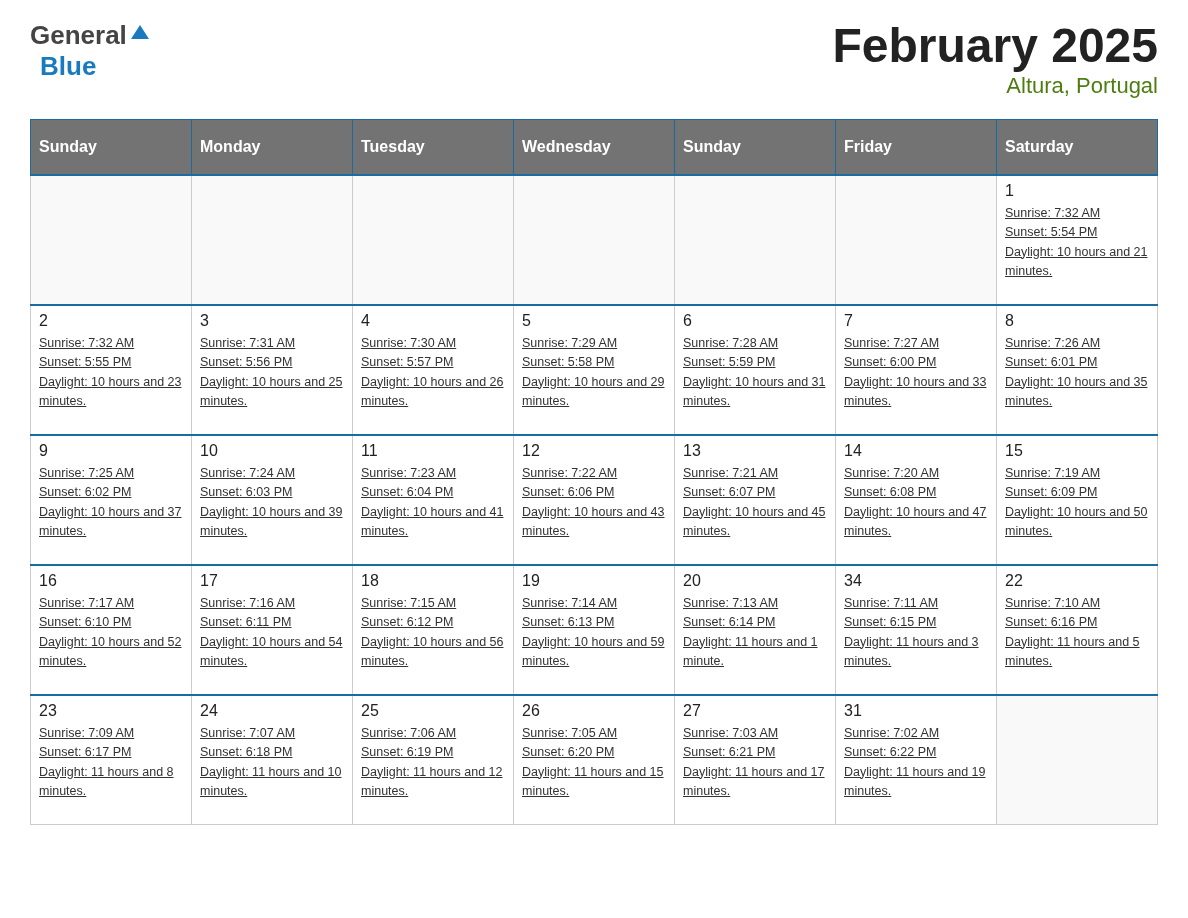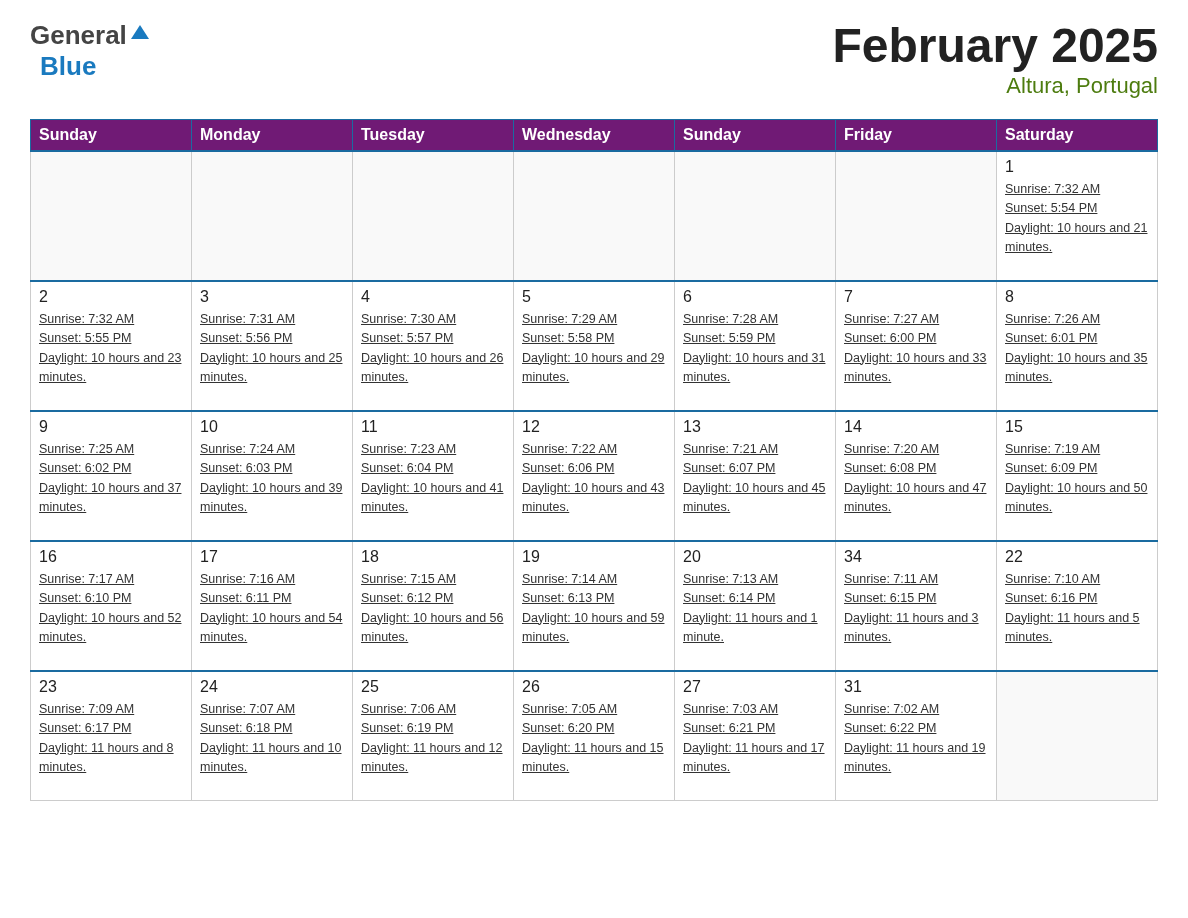--- a/index.html
+++ b/index.html
@@ -35,25 +35,25 @@
       font-size: 22px;
       font-weight: normal;
       color: #4d7c0f;
     }
     .calendar {
       width: 100%;
       border-collapse: collapse;
       table-layout: fixed;
     }
     .calendar thead tr th {
-      background-color: #701a75;
+      background-color: #737373;
       color: #fff;
       font-size: 16px;
       font-weight: bold;
-      padding: 6px 8px;
+      padding: 18px 8px;
       text-align: left;
       border: 1px solid #1a6ba0;
     }
     .calendar tbody tr td {
       vertical-align: top;
       border: 1px solid #ccc;
       border-top: 2px solid #1a6ba0;
       padding: 6px 8px;
       min-height: 110px;
       height: 130px;

